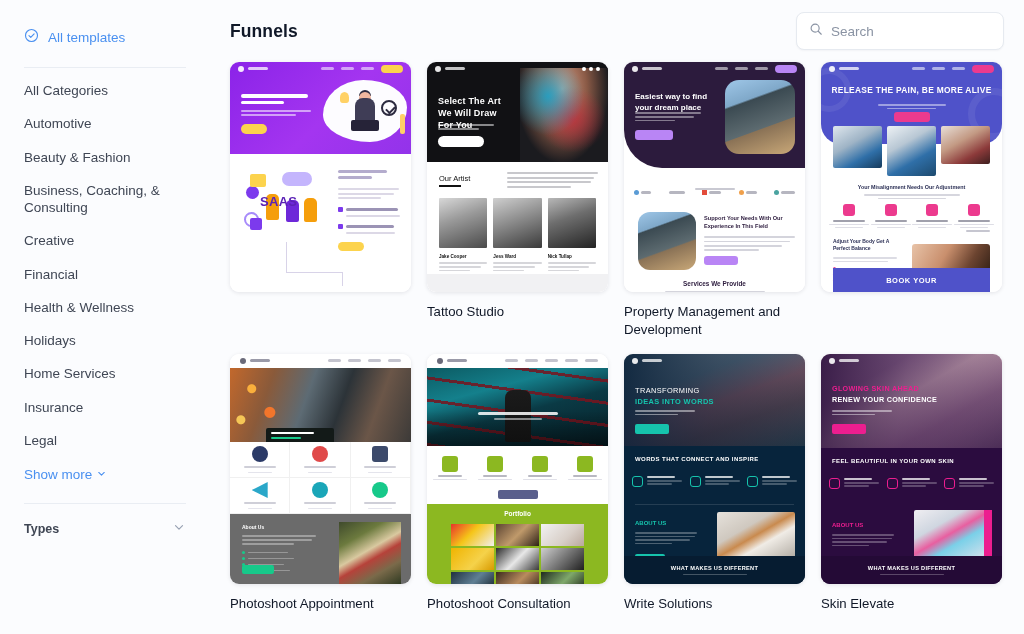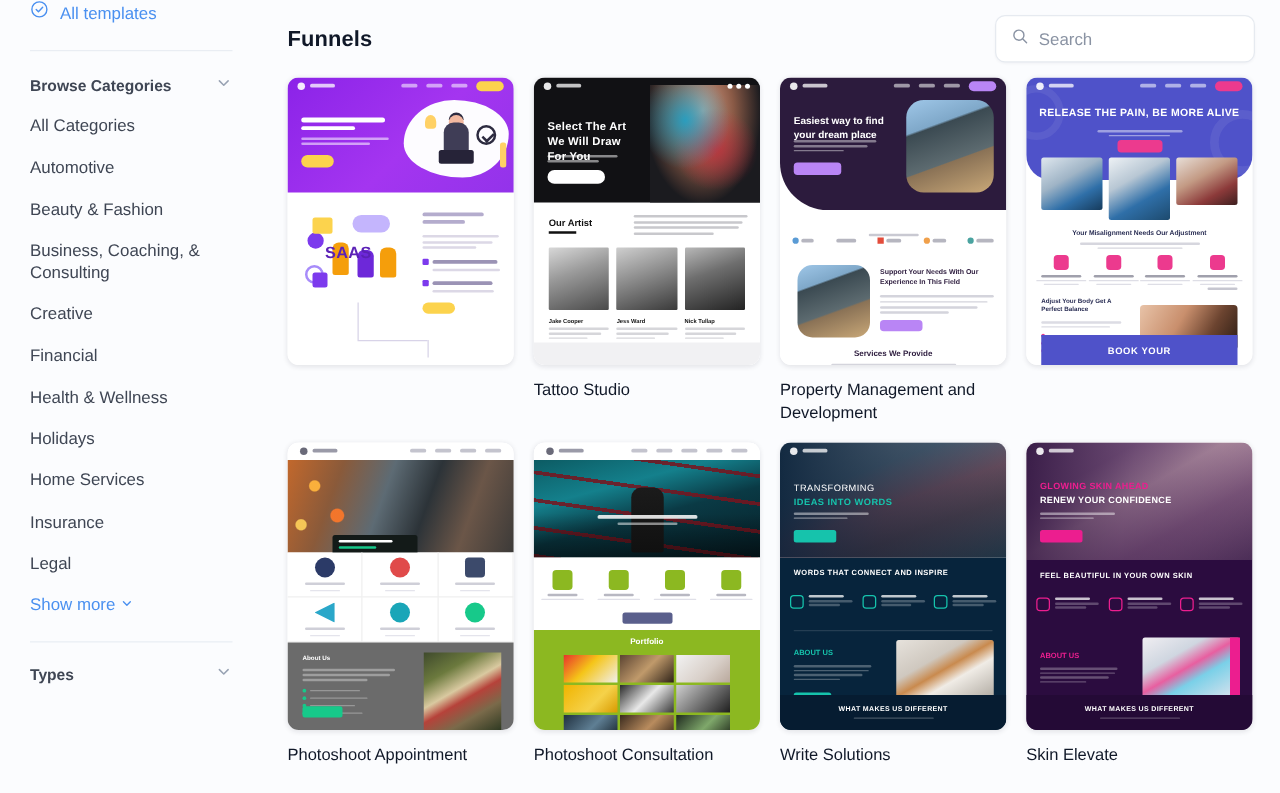--- a/index.html
+++ b/index.html
@@ -27,20 +27,21 @@
     border-radius: 6px;
     display: flex; align-items: center; justify-content: center;
     gap: 10px;
     box-shadow: 0 1px 2px rgba(16,24,40,.05);
     cursor: pointer;
   }
   .filters-btn .lbl { color: #3b82f6; font-size: 12.5px; font-weight: 600; }
   .filters-icon { display: block; }
 
   .all-templates {
+    margin-top: 28px;
     display: flex; align-items: center; gap: 9px;
     cursor: pointer;
   }
   .all-templates .lbl { color: #4a90f0; font-size: 13.5px; }
 
   .divider {
     height: 1px; background: #e9edf3;
     margin: 20px 24px 0 0;
   }
 
@@ -163,21 +164,21 @@
       radial-gradient(ellipse at 32% 30%, rgba(0,170,220,.75) 0%, rgba(0,170,220,0) 42%),
       radial-gradient(ellipse at 60% 55%, rgba(200,40,60,.7) 0%, rgba(200,40,60,0) 45%),
       radial-gradient(ellipse at 48% 22%, #d9a28c 0%, #8a5a46 38%, #1b1b1f 72%);
   }
   .c2-dots { position:absolute; right:8px; top:5px; display:flex; gap:3px; }
   .c2-dot { width:4px; height:4px; border-radius:50%; background:#fff; }
   .c2-h1 { position:absolute; left:11px; top:34px; width:76px; color:#fff;
     font-size:9px; font-weight:700; line-height:1.33; letter-spacing:.2px; }
   .c2-cta { position:absolute; left:11px; top:74px; width:46px; height:11px; background:#fff; border-radius:6px; }
   .c2-body { position:absolute; left:0; right:0; top:100px; bottom:0; background:#fff; }
-  .c2-artist { position:absolute; left:12px; top:12px; font-size:7.5px; font-weight:700; color:#111; }
+  .c2-artist { position:absolute; left:12px; top:12px; font-size:7.5px; font-weight:400; color:#111; }
   .c2-underline { position:absolute; left:12px; top:23px; width:22px; height:2px; background:#111; }
   .c2-copy { position:absolute; left:80px; top:10px; right:10px; }
   .c2-thumbs { position:absolute; left:12px; right:12px; top:36px; display:flex; gap:6px; }
   .c2-pt { flex:1; height:50px; border-radius:1px; }
   .c2-names { position:absolute; left:12px; right:12px; top:92px; display:flex; gap:6px; }
   .c2-nm { flex:1; }
   .c2-foot { position:absolute; left:0; right:0; bottom:0; height:18px; background:#f1f1f3; }
 
   
   .c3-hero { position:absolute; left:0; right:0; top:0; height:106px;
@@ -317,28 +318,20 @@
         <svg width="15" height="15" viewBox="0 0 16 16" fill="none" stroke="#4a90f0" stroke-width="1.2">
           <circle cx="8" cy="8" r="6.4"></circle>
           <path d="M5.3 8.2l1.9 1.9 3.6-3.9" stroke-linecap="round" stroke-linejoin="round"></path>
         </svg>
       </span>
       <span class="lbl">All templates</span>
     </div>
 
     <div class="divider"></div>
 
-    <div class="section-head">
-      <span class="lbl">Browse Categories</span>
-      <span class="chev">
-        <svg width="14" height="14" viewBox="0 0 16 16" fill="none" stroke="#98a2b3" stroke-width="1.4" stroke-linecap="round" stroke-linejoin="round">
-            <path d="M4 6.5l4 4 4-4"></path>
-          </svg>
-      </span>
-    </div>
 
     <div class="cat-list">
       <div class="cat-item">All Categories</div>
       <div class="cat-item">Automotive</div>
       <div class="cat-item">Beauty &amp; Fashion</div>
       <div class="cat-item">Business, Coaching, &amp; Consulting</div>
       <div class="cat-item">Creative</div>
       <div class="cat-item">Financial</div>
       <div class="cat-item">Health &amp; Wellness</div>
       <div class="cat-item">Holidays</div>

